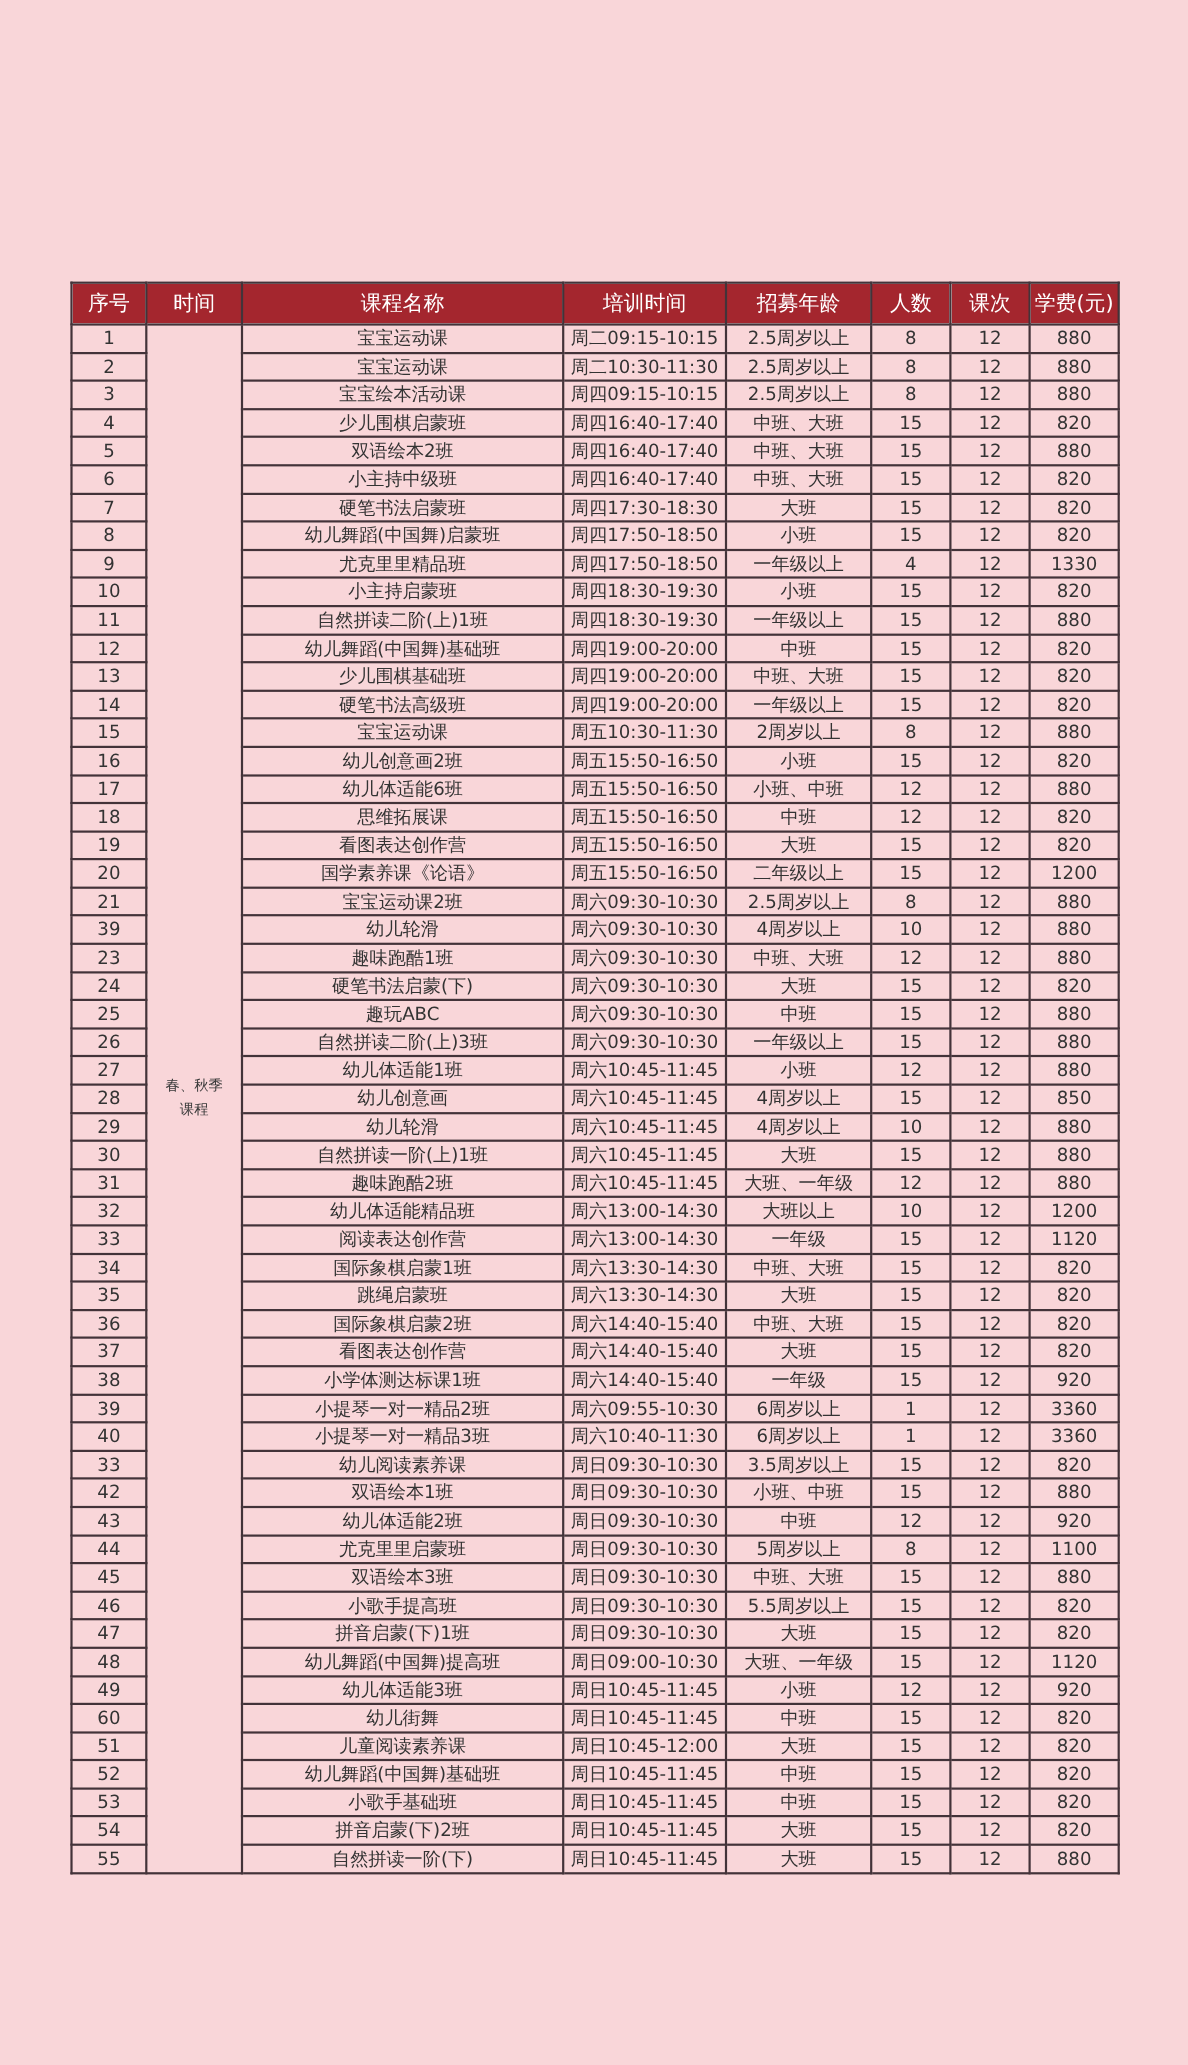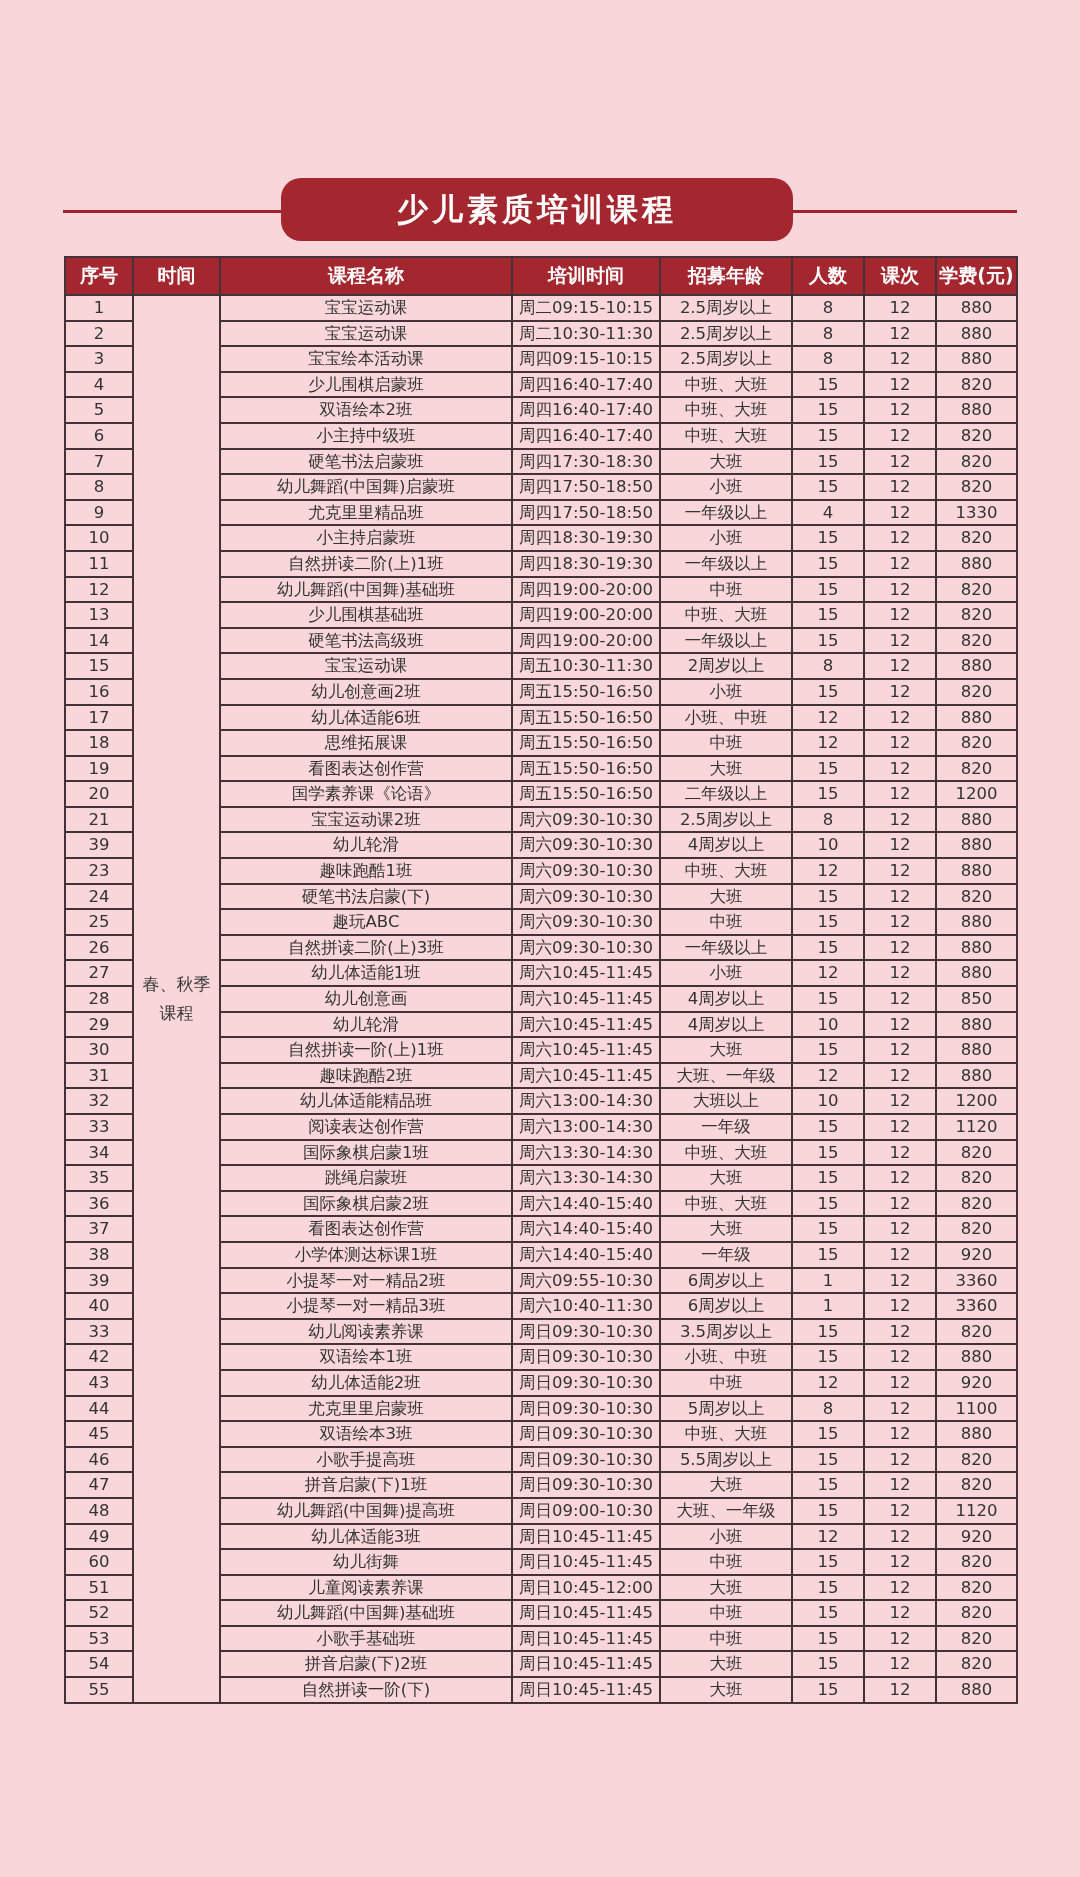--- a/index.html
+++ b/index.html
@@ -30,50 +30,44 @@
     position:absolute;top:256px;left:64px;width:952px;
     border-collapse:collapse;table-layout:fixed;
   }
   .course-table th,.course-table td{
     border:2px solid #433339;
     text-align:center;vertical-align:middle;
     padding:0;overflow:hidden;white-space:nowrap;
   }
   .course-table thead th{
     background:#a4262e;color:#ffffff;
-    height:36px;font-size:19px;font-weight:bold;margin-top:38px;
+    height:36px;font-size:19px;font-weight:normal;margin-top:38px;
   }
   .course-table tbody td{
     height:23.6px;line-height:23.6px;
     font-size:16.5px;color:#333333;
     background:#f9d6d9;
   }
   .course-table td.time-cell{
-    white-space:pre-line;line-height:1.7;font-size:17px;color:#3a3a3a;
+    white-space:pre-line;line-height:1.7;font-size:13px;color:#3a3a3a;
   }
   .col-no{width:68px;}
   .col-time-group{width:87px;}
   .col-course{width:292px;}
   .col-ttime{width:148px;}
   .col-age{width:132px;}
   .col-size{width:72px;}
   .col-sessions{width:72px;}
   .col-fee{width:81px;}
 </style>
 </head>
 <body>
 
 <div class="page">
 
-  <div class="title-area">
-    <div class="title-line"></div>
-    <div class="title-badge">
-      <span>少儿素质培训课程</span>
-    </div>
-  </div>
 
   <table class="course-table">
     <colgroup>
       <col class="col-no">
         <col class="col-time-group">
         <col class="col-course">
       <col class="col-ttime">
         <col class="col-age">
         <col class="col-size">
       <col class="col-sessions">

